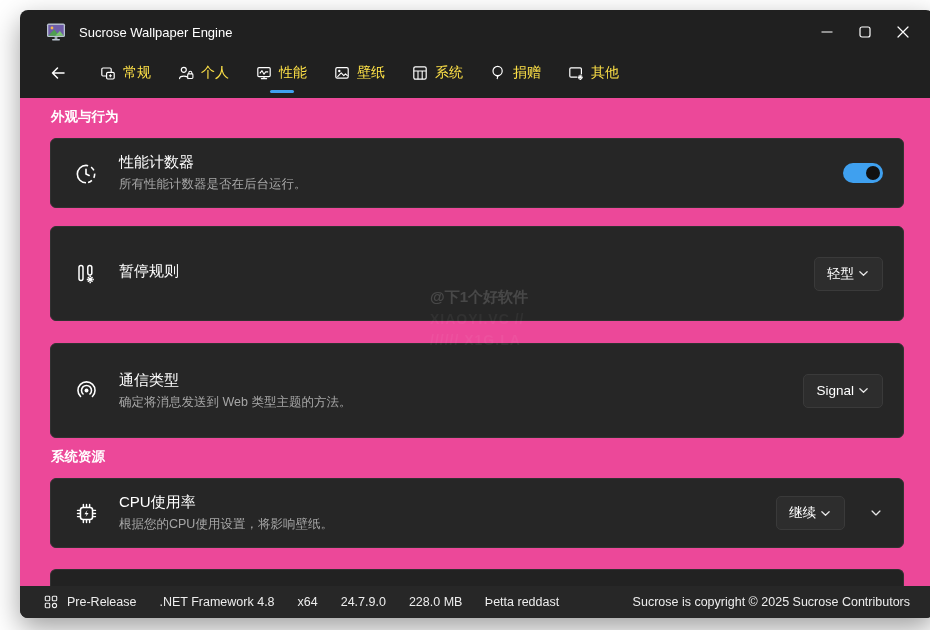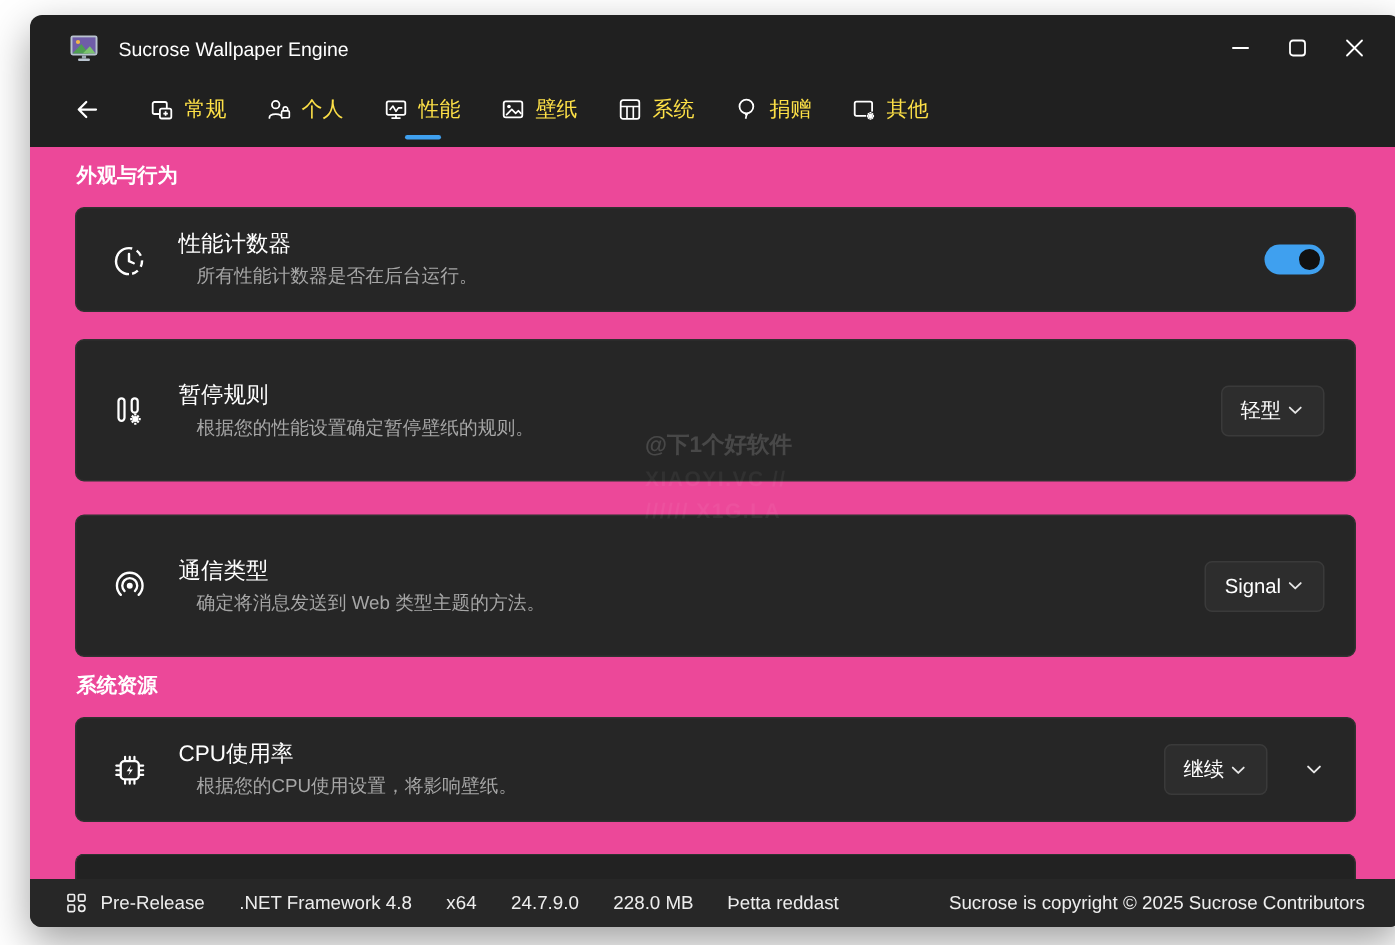--- a/index.html
+++ b/index.html
@@ -34,21 +34,21 @@
   .card { background:#262626; border:1px solid #313131; border-radius:6px;
           display:flex; align-items:center; padding:0 20px 0 22px; flex:none; }
   .card.h90 { height:70px; }
   .card.h76 { height:95px; }
   .card.mb18 { margin-bottom:18px; }
   .card.mb22 { margin-bottom:22px; }
   .card.mb4  { margin-bottom:4px; }
   .card-icon { width:26px; margin-right:20px; display:flex; align-items:center; justify-content:center; flex:none; }
   .card-text { flex:1; min-width:0; }
   .card-title { font-size:15px; color:#ffffff; margin-bottom:4px; }
-  .card-desc  { font-size:12.5px; color:#a6a6a6;margin-left:12px; }
+  .card-desc  { font-size:12.5px; color:#a6a6a6; }
   .dropdown { background:#2d2d2d; border:1px solid #3a3a3a; border-radius:5px; height:34px;
               padding:0 12px; display:flex; align-items:center; gap:3px; font-size:13.5px; color:#ffffff; flex:none; }
   .toggle { width:40px; height:20px; border-radius:10px; background:var(--accent); position:relative; flex:none; }
   .toggle .knob { position:absolute; top:3px; right:3px; width:14px; height:14px; border-radius:50%; background:#111111; }
   .expander { margin-left:24px; display:flex; align-items:center; flex:none; }
 
   .partial-card { margin-top:auto; height:17px; background:#222222; border:1px solid #313131;
                   border-bottom:none; border-radius:6px 6px 0 0; flex:none; }
 
   
@@ -204,21 +204,20 @@
           <rect x="5" y="3.5" width="4" height="15" rx="2" fill="none" stroke="#fff" stroke-width="1.5"></rect>
           <rect x="13.8" y="3.5" width="4" height="9.6" rx="2" fill="none" stroke="#fff" stroke-width="1.5"></rect>
           <g stroke="#fff" stroke-width="1.5">
             <path d="M16.2 13.6 v1.4 M16.2 19.8 v1.4 M12.8 17.4 h1.4 M18.4 17.4 h1.4 M13.9 15.1 l1 1 M17.5 18.7 l1 1 M18.5 15.1 l-1 1 M14.9 18.7 l-1 1"></path>
           </g>
           <circle cx="16.2" cy="17.4" r="2" fill="#fff"></circle>
         </svg>
       </div>
       <div class="card-text">
         <div class="card-title">暂停规则</div>
-        <div class="card-desc">根据您的性能设置确定暂停壁纸的规则。</div>
       </div>
       <div class="dropdown">
         <span>轻型</span>
         <svg width="13" height="13" viewBox="0 0 16 16">
           <path d="M3.5 5.8 L8 10.2 L12.5 5.8" fill="none" stroke="#e6e6e6" stroke-width="1.5" stroke-linecap="round" stroke-linejoin="round"></path>
         </svg>
       </div>
     </div>
 
     <div class="card h76 mb4">

